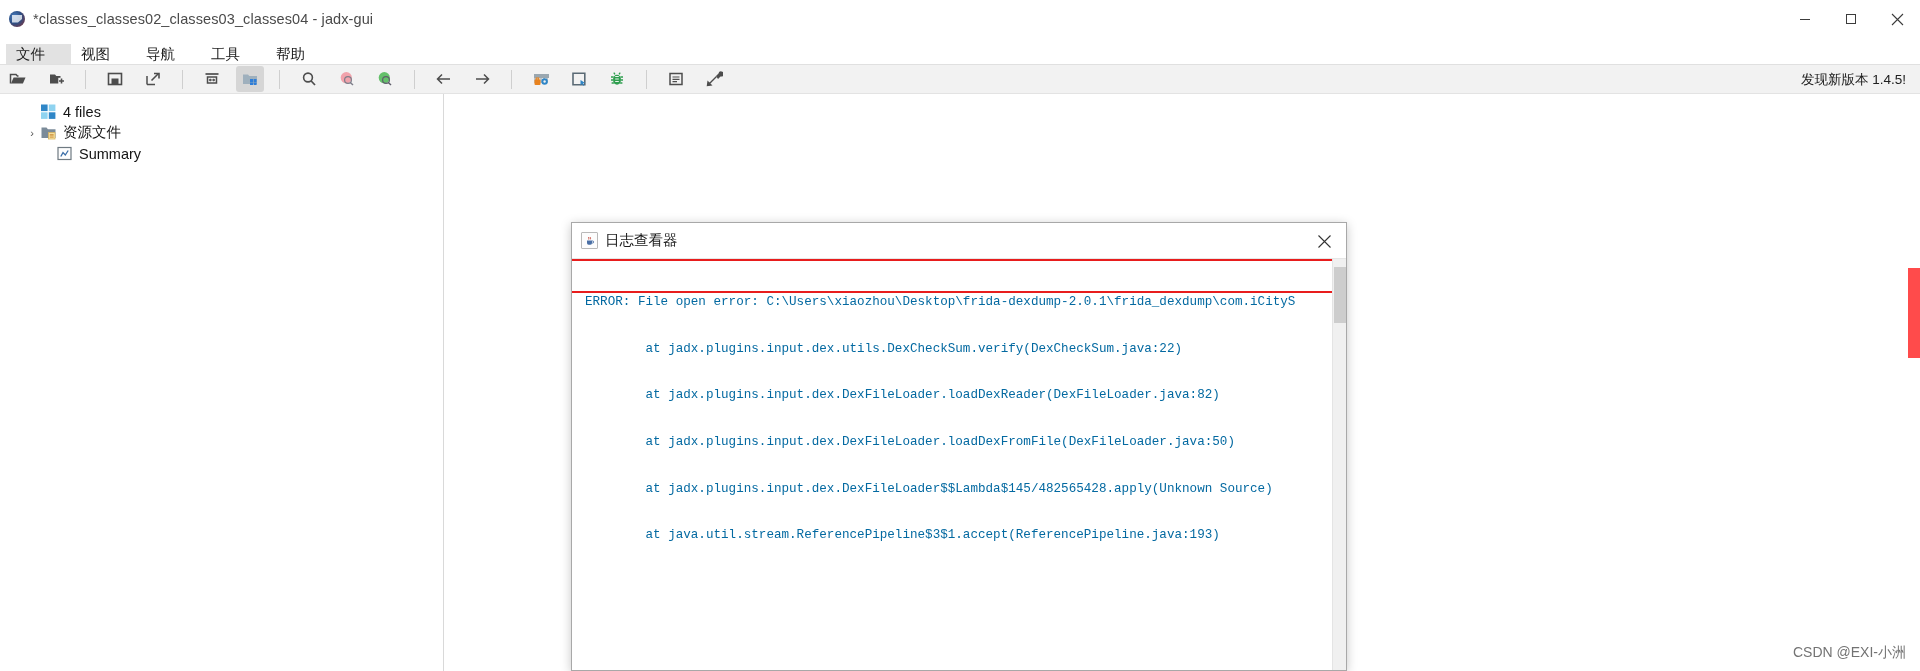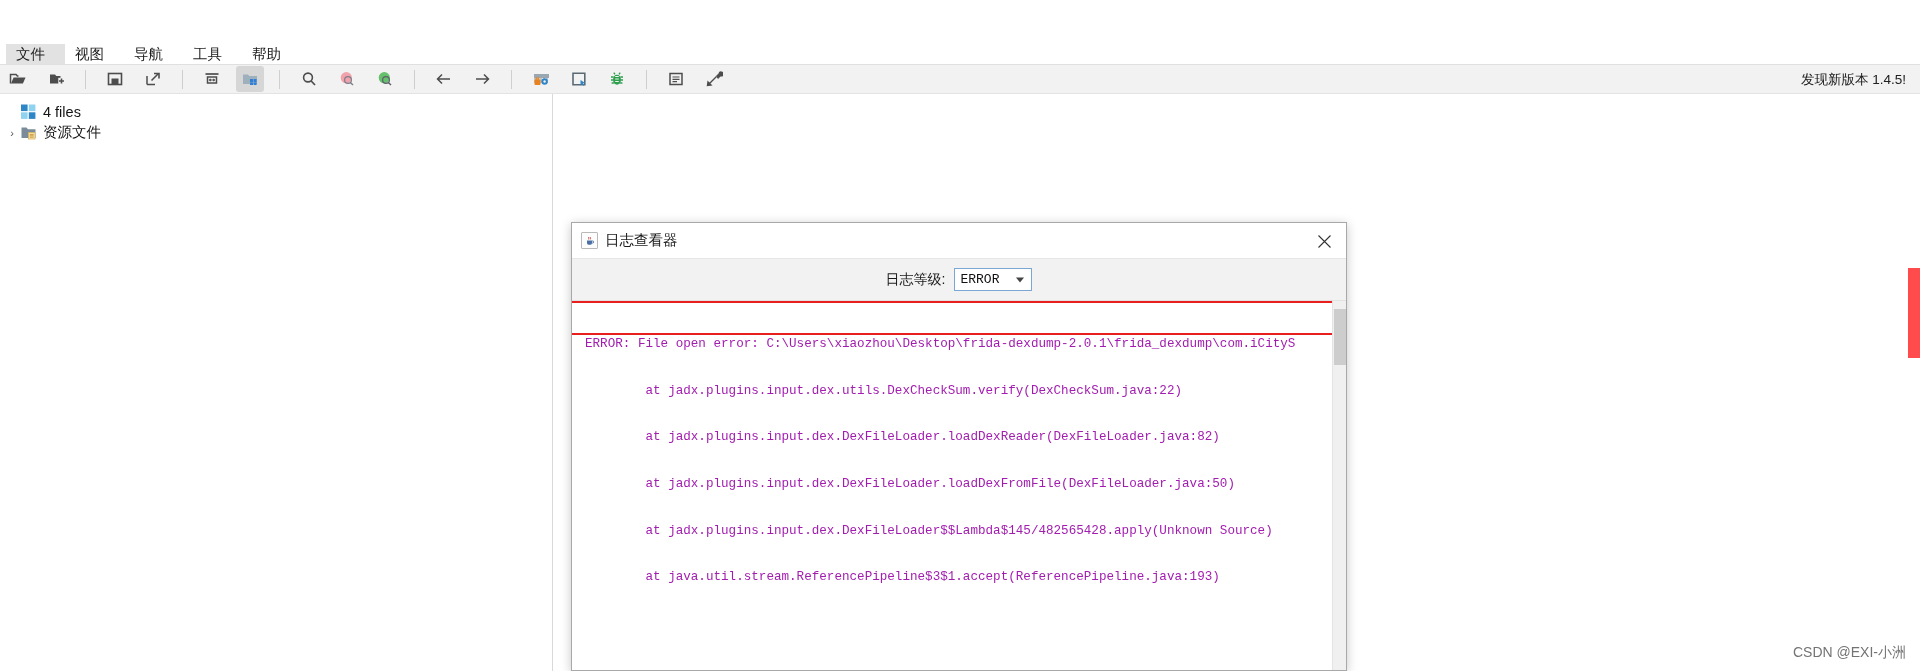--- a/index.html
+++ b/index.html
@@ -47,21 +47,21 @@
   }
   .win-btn svg { display: block; }
 
   
   .menubar {
     position: absolute; left: 0; top: 38px; width: 1920px; height: 26px;
     background: #ffffff; display: flex; align-items: center;
     padding-left: 6px;
   }
   .menu-item {
-    font-size: 14.5px; color: #1c1c1c; padding: 3px 20px 4px 10px;
+    font-size: 14.5px; color: #1c1c1c; padding: 3px 26px 4px 10px;
     white-space: nowrap; line-height: 1; margin-top: 8px;
   }
   .menu-item.active { background: #e2e2e2; }
 
   
   .toolbar {
     position: absolute; left: 0; top: 64px; width: 1920px; height: 30px;
     background: #f2f2f2;
     border-top: 1px solid #e0e0e0;
     border-bottom: 1px solid #e3e3e3;
@@ -76,24 +76,25 @@
     width: 1px; height: 19px; background: #cfcfcf; margin: 0 5px; flex: 0 0 auto;
   }
   .update-note {
     position: absolute; right: 14px; top: 0; height: 30px;
     display: flex; align-items: center;
     font-size: 13.5px; color: #202020; white-space: nowrap;
   }
 
   
   .treepanel {
-    position: absolute; left: 0; top: 94px; width: 553px; height: 577px;
+    position: absolute; left: 0; top: 94px; width: 444px; height: 577px;
     background: #ffffff;
     border-right: 1px solid #d9d9d9;
     padding-top: 7px;
+    padding-left: 20px;
   }
   .tree-row {
     display: flex; align-items: center; height: 21px; padding-left: 4px;
     font-size: 14.5px; color: #141414; white-space: nowrap;
   }
   .tree-arrow {
     width: 16px; height: 16px; display: flex; align-items: center; justify-content: center;
     color: #555; font-size: 11px; flex: 0 0 auto;
   }
   .tree-ico { width: 17px; height: 17px; margin-right: 6px; flex: 0 0 auto; }
@@ -140,21 +141,21 @@
     position: absolute; right: 7px; top: 50%; transform: translateY(-50%);
     width: 0; height: 0; border-left: 4px solid transparent; border-right: 4px solid transparent;
     border-top: 5px solid #444;
   }
   .log-area {
     flex: 1 1 auto; position: relative; background: #ffffff; overflow: hidden;
   }
   .log-lines {
     position: absolute; left: 0; top: 0; right: 14px; bottom: 0;
     font-family: "Liberation Mono", monospace;
-    font-size: 12.6px; line-height: 15.55px; color: #a21caf;
+    font-size: 12.6px; line-height: 15.55px; color: #0369a1;
     padding: 5px 0 0 13px;
     white-space: pre;
   }
   .err-box {
     position: absolute; left: -2px; top: 0px; right: -2px;
     border: 2px solid #e81d1d;
     height: 34px; pointer-events: none;
   }
   .log-line { white-space: pre; }
   .dlg-scroll {
@@ -175,20 +176,41 @@
   .watermark {
     position: absolute; right: 14px; bottom: 9px;
     font-size: 14px; color: #737373; white-space: nowrap;
   }
 </style>
 </head>
 <body>
 
 <div id="app">
 
+  <div class="titlebar">
+    <div class="app-icon"></div>
+    <div class="title-text">*classes_classes02_classes03_classes04 - jadx-gui</div>
+    <div class="win-btns">
+      <div class="win-btn">
+        <svg width="12" height="12" viewBox="0 0 12 12">
+            <rect x="1" y="6" width="10" height="1" fill="currentColor"></rect>
+          </svg>
+      </div>
+      <div class="win-btn">
+        <svg width="12" height="12" viewBox="0 0 12 12">
+            <rect x="1.5" y="1.5" width="9" height="9" fill="none" stroke="currentColor" stroke-width="1"></rect>
+          </svg>
+      </div>
+      <div class="win-btn close">
+        <svg width="13" height="13" viewBox="0 0 13 13">
+            <path d="M1 1 L12 12 M12 1 L1 12" stroke="currentColor" stroke-width="1.1" fill="none"></path>
+          </svg>
+      </div>
+    </div>
+  </div>
 
   <div class="menubar">
     <div class="menu-item active">文件</div>
     <div class="menu-item">视图</div>
     <div class="menu-item">导航</div>
     <div class="menu-item">工具</div>
     <div class="menu-item">帮助</div>
   </div>
 
   <div class="toolbar">
@@ -335,20 +357,28 @@
     <div class="tree-row indent-2">
       <div class="tree-arrow">›</div>
       <svg class="tree-ico" viewBox="0 0 17 17">
         <path d="M1.5 14 V3.5 H6.5 l1.4 1.7 H15.5 V14 Z" fill="#7b8b99"></path>
         <rect x="8.5" y="8.6" width="6.5" height="6.4" fill="#fbe6a8" stroke="#d8b35e" stroke-width=".8"></rect>
         <path d="M9.7 10.4 h4 M9.7 11.8 h4 M9.7 13.2 h4" stroke="#c98f3a" stroke-width=".9"></path>
       </svg>
       <span>资源文件</span>
     </div>
 
+    <div class="tree-row indent-1">
+      <div class="tree-arrow"></div>
+      <svg class="tree-ico" viewBox="0 0 17 17">
+        <rect x="2" y="2.5" width="13" height="12" fill="#fdfdfd" stroke="#6f7a82" stroke-width="1.2"></rect>
+        <path d="M4.8 11.5 L7 7.6 L9.3 10 L12.2 5.5" fill="none" stroke="#3a6ea8" stroke-width="1.3"></path>
+      </svg>
+      <span>Summary</span>
+    </div>
 
   </div>
 
   <div class="main-scroll"></div>
 
   <div class="dialog">
 
     <div class="dlg-title">
       <div class="java-ico">
         <svg width="12" height="12" viewBox="0 0 12 12">
@@ -358,27 +388,20 @@
         </svg>
       </div>
       <div class="dlg-title-text">日志查看器</div>
       <div class="dlg-close">
         <svg width="15" height="15" viewBox="0 0 15 15">
             <path d="M1.5 1.5 L13.5 13.5 M13.5 1.5 L1.5 13.5" stroke="currentColor" stroke-width="1.1" fill="none"></path>
           </svg>
       </div>
     </div>
 
-    <div class="dlg-toolrow">
-      <div class="lvl-label">日志等级:</div>
-      <div class="lvl-select">
-        <span>ERROR</span>
-        <span class="caret"></span>
-      </div>
-    </div>
 
     <div class="log-area">
       <div class="log-lines">
         <div class="log-line">ERROR: File open error: C:\Users\xiaozhou\Desktop\frida-dexdump-2.0.1\frida_dexdump\com.iCityS</div>
         <div class="log-line">        at jadx.plugins.input.dex.utils.DexCheckSum.verify(DexCheckSum.java:22)</div>
         <div class="log-line">        at jadx.plugins.input.dex.DexFileLoader.loadDexReader(DexFileLoader.java:82)</div>
         <div class="log-line">        at jadx.plugins.input.dex.DexFileLoader.loadDexFromFile(DexFileLoader.java:50)</div>
         <div class="log-line">        at jadx.plugins.input.dex.DexFileLoader$$Lambda$145/482565428.apply(Unknown Source)</div>
         <div class="log-line">        at java.util.stream.ReferencePipeline$3$1.accept(ReferencePipeline.java:193)</div>
         

